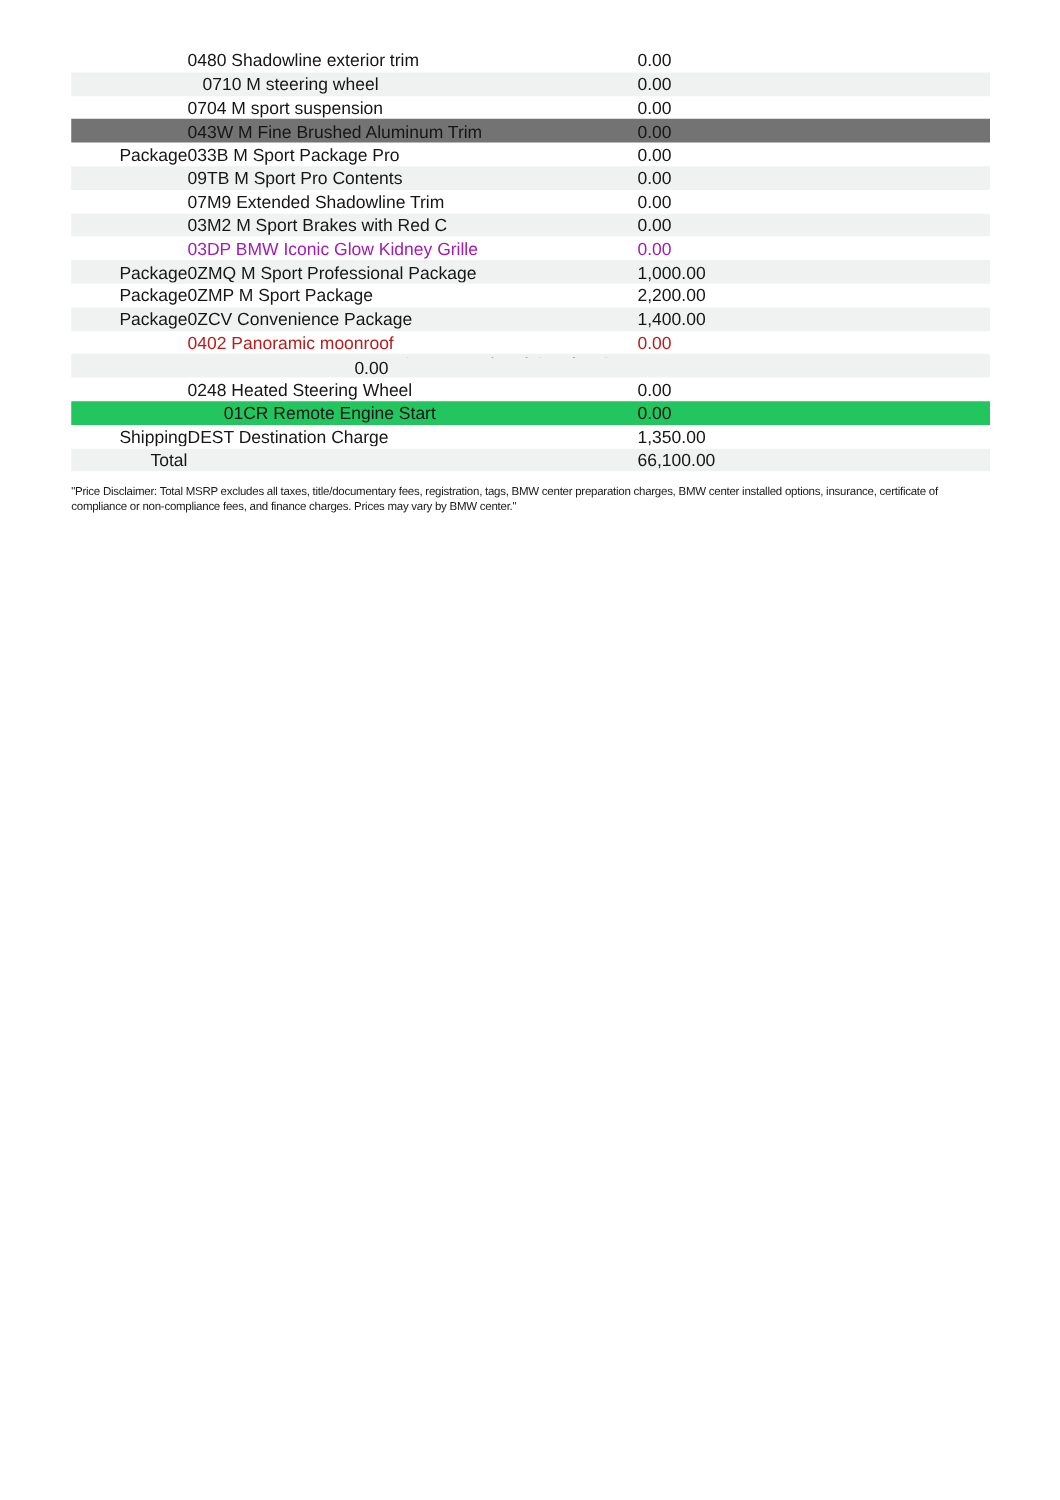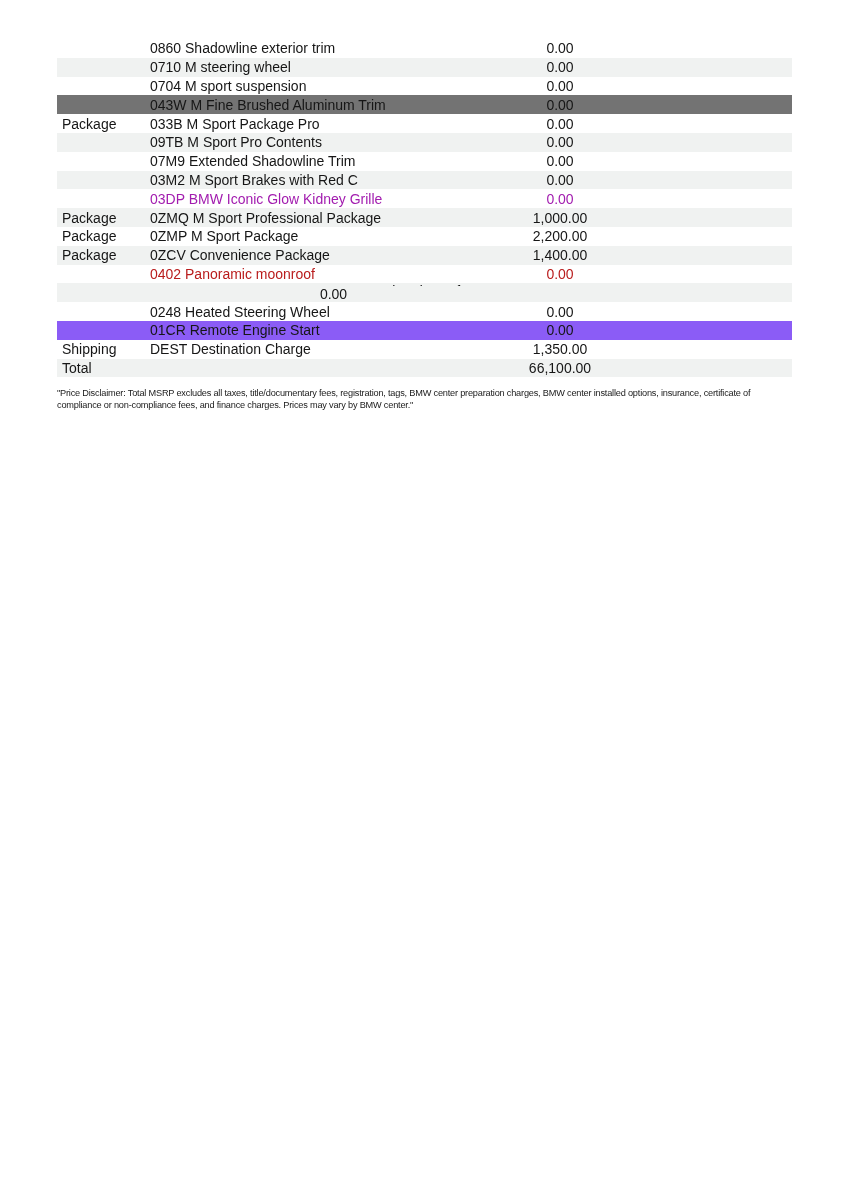--- a/index.html
+++ b/index.html
@@ -23,30 +23,31 @@
     height: 18.8px;
     font-size: 14px;
     color: #161616;
   }
   .row.striped { background: #f0f2f1; }
   .cell-category {
     width: 93px;
     padding-left: 5px;
     white-space: nowrap;
     overflow: hidden;
+    text-align: right;
   }
   .cell-item {
     flex: 1;
     white-space: nowrap;
     overflow: hidden;
   }
   .cell-price {
     width: 282px;
     padding-right: 182px;
-    text-align: center;
+    text-align: left;
     white-space: nowrap;
   }
 
   .disclaimer {
     position: absolute;
     left: 57px;
     top: 388px;
     width: 740px;
     font-size: 9.2px;
     line-height: 11.6px;
@@ -57,24 +58,24 @@
     display: block;
     white-space: nowrap;
   }
 </style>
 </head>
 <body>
 
 <div class="options-table">
     <div class="row" style="color: rgb(22, 22, 22);">
       <div class="cell-category"></div>
-      <div class="cell-item">0860 Shadowline exterior trim</div>
+      <div class="cell-item">0480 Shadowline exterior trim</div>
       <div class="cell-price">0.00</div>
     </div>
-    <div class="row striped" style="background: rgb(240, 242, 241); color: rgb(22, 22, 22);">
+    <div class="row striped" style="background: rgb(240, 242, 241); color: rgb(22, 22, 22); gap: 12px;">
       <div class="cell-category"></div>
       <div class="cell-item">0710 M steering wheel</div>
       <div class="cell-price">0.00</div>
     </div>
     <div class="row" style="color: rgb(22, 22, 22);">
       <div class="cell-category"></div>
       <div class="cell-item">0704 M sport suspension</div>
       <div class="cell-price">0.00</div>
     </div>
     <div class="row striped" style="background: #737373; color: rgb(22, 22, 22);">
@@ -130,21 +131,21 @@
     <div class="row striped" style="background: rgb(240, 242, 241); color: rgb(22, 22, 22); flex-direction: column;">
       <div class="cell-category"></div>
       <div class="cell-item">04FL Travel and Comfort System</div>
       <div class="cell-price">0.00</div>
     </div>
     <div class="row" style="color: rgb(22, 22, 22);">
       <div class="cell-category"></div>
       <div class="cell-item">0248 Heated Steering Wheel</div>
       <div class="cell-price">0.00</div>
     </div>
-    <div class="row striped" style="background: #8b5cf6; color: rgb(22, 22, 22);">
+    <div class="row striped" style="background: #22c55e; color: rgb(22, 22, 22); padding-left: 29px;">
       <div class="cell-category"></div>
       <div class="cell-item">01CR Remote Engine Start</div>
       <div class="cell-price">0.00</div>
     </div>
     <div class="row" style="color: rgb(22, 22, 22);">
       <div class="cell-category">Shipping</div>
       <div class="cell-item">DEST Destination Charge</div>
       <div class="cell-price">1,350.00</div>
     </div>
     <div class="row striped" style="background: rgb(240, 242, 241); color: rgb(22, 22, 22);">

